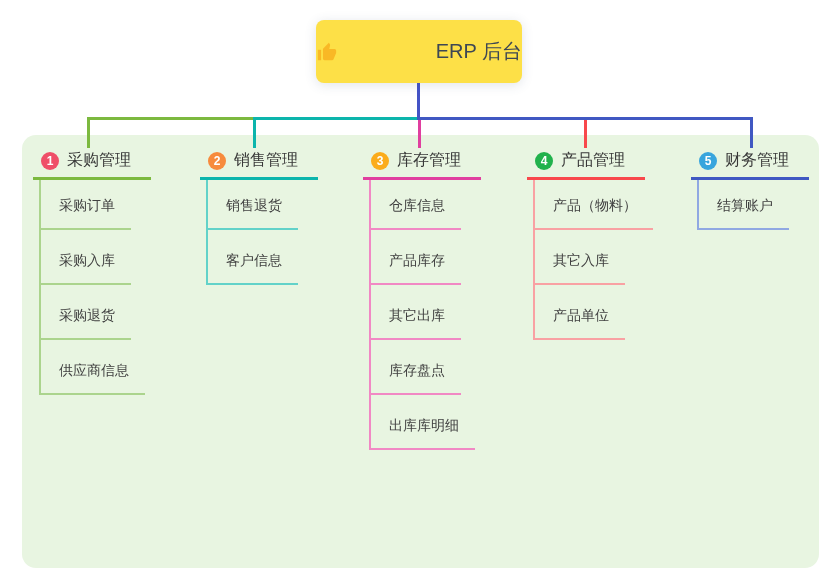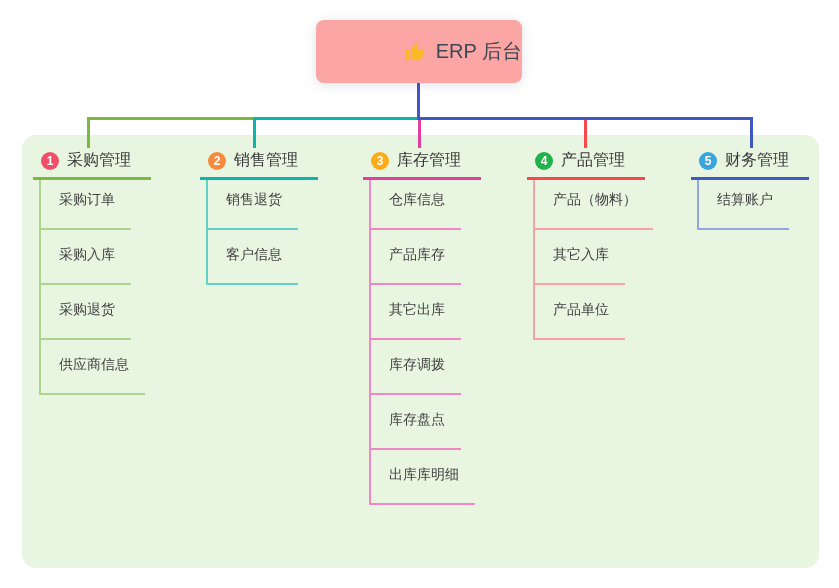--- a/index.html
+++ b/index.html
@@ -12,23 +12,23 @@
 
   
   .panel{
     position:absolute;left:22px;top:135px;width:797px;height:433px;
     border-radius:14px;
   }
 
   
   .root-node{
     position:absolute;left:316px;top:20px;width:206px;height:63px;
-    background:#fca5a5;border-radius:8px;
+    background:#fde047;border-radius:8px;
     box-shadow:0 2px 12px rgba(70,90,120,0.16);
-    display:flex;align-items:center;justify-content:flex-end;gap:10px;
+    display:flex;align-items:center;justify-content:space-between;gap:10px;
     font-size:20px;font-weight:500;color:#3d4754;cursor:pointer;
   }
   .root-node svg{display:block;}
 
   
   .line{position:absolute;}
 
   
   .branch{position:absolute;top:150px;}
   .branch-header{
@@ -43,21 +43,21 @@
     font-size:12px;font-weight:bold;line-height:18px;text-align:center;
     flex:0 0 18px;
   }
   .children{
     margin-left:6px;width:fit-content;
     border-left:2px solid var(--l);
   }
   .child{
     box-sizing:border-box;height:55px;width:fit-content;
     display:flex;align-items:flex-end;
-    padding:0 16px 19px 18px;
+    padding:0 16px 13px 18px;
     border-bottom:2px solid var(--l);
     font-size:14px;color:#414141;white-space:nowrap;cursor:pointer;
   }
   .child:first-child{height:50px;}
 </style>
 </head>
 <body>
 
 <div class="canvas">
 
@@ -111,21 +111,20 @@
 
   <div class="branch" style="left: 363px; --c: #e03f9f; --b: #fbac1b; --l: #f188c4;">
     <div class="branch-header">
       <span class="badge">3</span>
       <span>库存管理</span>
     </div>
     <div class="children">
           <div class="child">仓库信息</div>
           <div class="child">产品库存</div>
           <div class="child">其它出库</div>
-          <div class="child">库存调拨</div>
           <div class="child">库存盘点</div>
           <div class="child">出库库明细</div>
         </div>
   </div>
 
   <div class="branch" style="left: 527px; --c: #f8484c; --b: #21b24c; --l: #f9a1a3;">
     <div class="branch-header">
       <span class="badge">4</span>
       <span>产品管理</span>
     </div>

